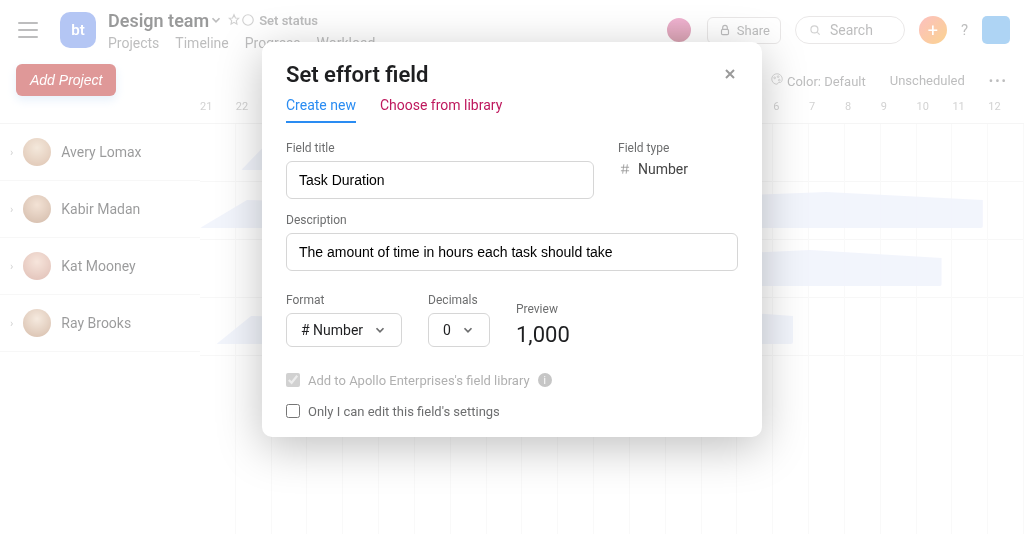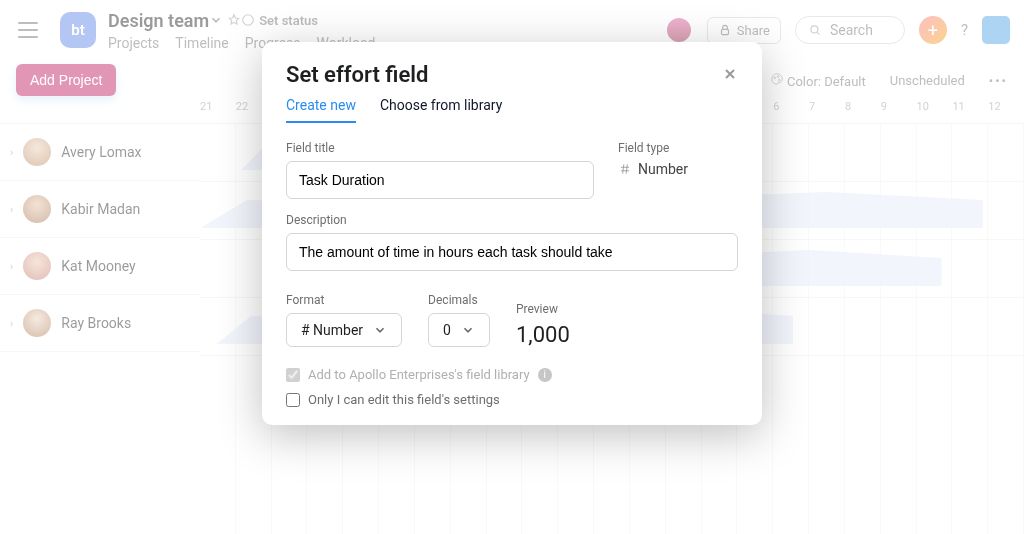--- a/index.html
+++ b/index.html
@@ -20,21 +20,21 @@
 
     .top-right { display: flex; align-items: center; gap: 14px; }
     .mini-avatar { width: 28px; height: 28px; border-radius: 50%; background: linear-gradient(#d59,#a35); border:2px solid #fff; }
     .share-btn { display: flex; align-items: center; gap:5px; border:1px solid #cfcbcb; border-radius:6px; padding:5px 10px; font-size:13px; color:#6d6e6f;}
     .search-box { display:flex; align-items:center; gap:8px; border:1px solid #cfcbcb; border-radius:18px; padding:5px 12px; font-size:14px; color:#6d6e6f; width:110px;text-align:center;}
     .plus-circle { width:28px; height:28px; border-radius:50%; background: linear-gradient(135deg,#f97373,#f59e0b); color:#fff; display:flex; align-items:center; justify-content:center; font-size:18px; }
     .help-btn { color:#6d6e6f; font-size:15px; }
     .current-user-av { width:28px; height:28px; background:#4da0e6; border-radius:5px; }
 
     .subbar { display:flex; align-items:center; height:40px; padding: 0 16px; gap:22px; }
-    .add-project-btn { background:#be185d; color:#fff; border:none; border-radius:6px; padding:8px 14px; font-size:14px; font-weight:500; box-shadow:0 4px 10px rgba(100,160,230,.35); }
+    .add-project-btn { background:#b91c1c; color:#fff; border:none; border-radius:6px; padding:8px 14px; font-size:14px; font-weight:500; box-shadow:0 4px 10px rgba(100,160,230,.35);font-style:italic; }
     .month-label { font-size:15px; color:#6d6e6f; margin-left:140px;}
     .sub-right { margin-left:auto; display:flex; gap:24px; font-size:13px; color:#6d6e6f; align-items:center;}
     .more-dots { letter-spacing:2px; }
 
     .date-strip { display:flex; border-bottom:1px solid #e8e8e8; height:24px; padding-left:200px;}
     .date-cell { flex:1; font-size:11px; color:#9a9a9a; text-align:left;}
 
     .workspace { display:flex; height:410px; }
     .sidebar { width:200px; }
     .person-row { display:flex; align-items:center; gap:10px; padding:14px 10px; border-bottom:1px solid #eee; }
@@ -52,36 +52,36 @@
     .mountain { position:absolute; height:40px; background:#e0e6f8; border-radius:2px; clip-path: polygon(0 100%, 6% 30%, 20% 35%, 40% 15%, 60% 25%, 80% 10%, 100% 30%, 100% 100%); opacity:.9;}
     .r1 .mountain { top:6px;} .r2 .mountain{ top:64px;} .r3 .mountain{ top:122px;} .r4 .mountain{top:180px;}
     .trow { height:58px; border-bottom:1px solid #eee;}
 
     
     .overlay { position:absolute; inset:0; background:rgba(255,255,255,.55); }
     .modal { position:absolute; top:42px; left:50%; transform:translateX(-50%); width:500px; background:#fff; border-radius:10px; box-shadow:0 10px 45px rgba(0,0,0,.25); padding:20px 24px 18px; }
     .modal-title { font-size:22px; font-weight:600; display:flex; align-items:center; justify-content:space-between; }
     .close-x { color:#9a9a9a; cursor:pointer; }
     .modal-tabs { display:flex; gap:24px; font-size:14px; margin-top:10px;}
-    .mtab { color:#0f172a; padding-bottom:8px; cursor:pointer;}
+    .mtab { color:#be185d; padding-bottom:8px; cursor:pointer;}
     .mtab.active { color:#2a8cf2; border-bottom:2px solid #2a8cf2;}
 
     .field-row { display:flex; gap:24px; margin-top:18px;}
     .field-block { flex:1; }
     .field-block.small { flex:0 0 120px;}
     .lbl { font-size:12px; color:#6d6e6f; margin-bottom:6px; display:block;}
     .text-input { width:100%; border:1px solid #d6d6d6; border-radius:6px; padding:10px 12px; font-size:14px; }
     .ftype { display:flex; align-items:center; gap:6px; font-size:14px; color:#444; margin-top:4px;}
 
     .row3 { display:flex; gap:26px; margin-top:22px; align-items:flex-end;}
     .select-like { border:1px solid #d6d6d6; border-radius:6px; padding:8px 14px; font-size:14px; display:flex; align-items:center; gap:10px;}
     .preview-val { font-size:22px; font-weight:400;}
 
     .checks { margin-top:20px; font-size:13px; color:#6d6e6f; display:flex; flex-direction:column; gap:10px;}
-    .chk { display:flex; align-items:center; gap:8px;}
+    .chk { display:flex; gap:8px;margin-top:6px;}
     .chk input { width:14px; height:14px;}
     .chk.disabled { color:#b0b0b0;}
     .chk.disabled input { accent-color:#b0b0b0;}
     .info-icon { width:14px; height:14px; border-radius:50%; background:#c6c6c6; color:#fff; font-size:10px; display:inline-flex; align-items:center; justify-content:center;}
 
     .modal-actions { display:flex; justify-content:flex-end; gap:10px; margin-top:26px;}
     .btn { border-radius:6px; padding:9px 16px; font-size:14px; cursor:pointer;}
     .btn-secondary { background:#fff; border:1px solid #d6d6d6; color:#444;}
     .btn-primary { background:#3fa0f5; border:none; color:#fff;}
 

